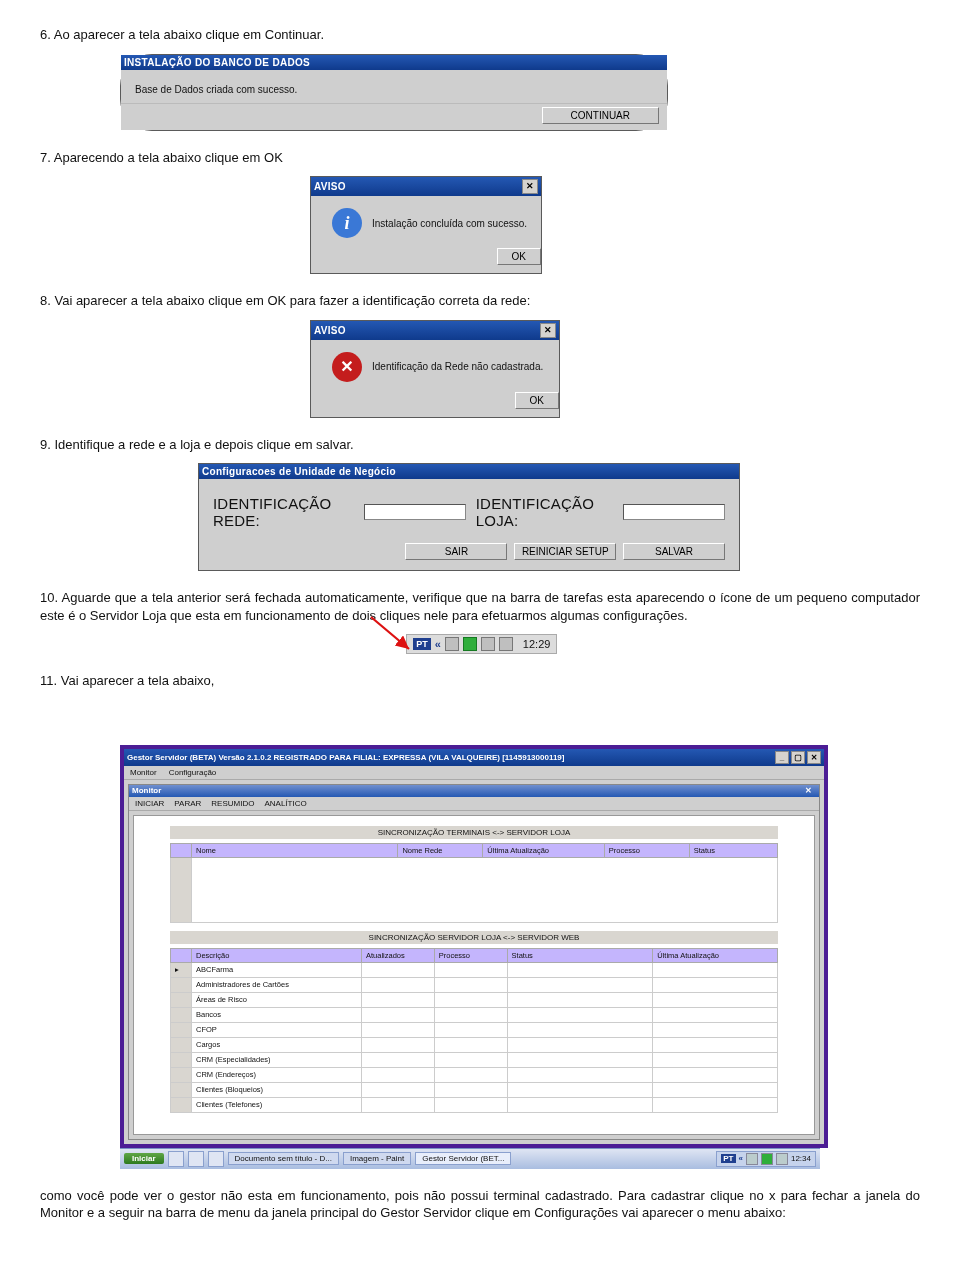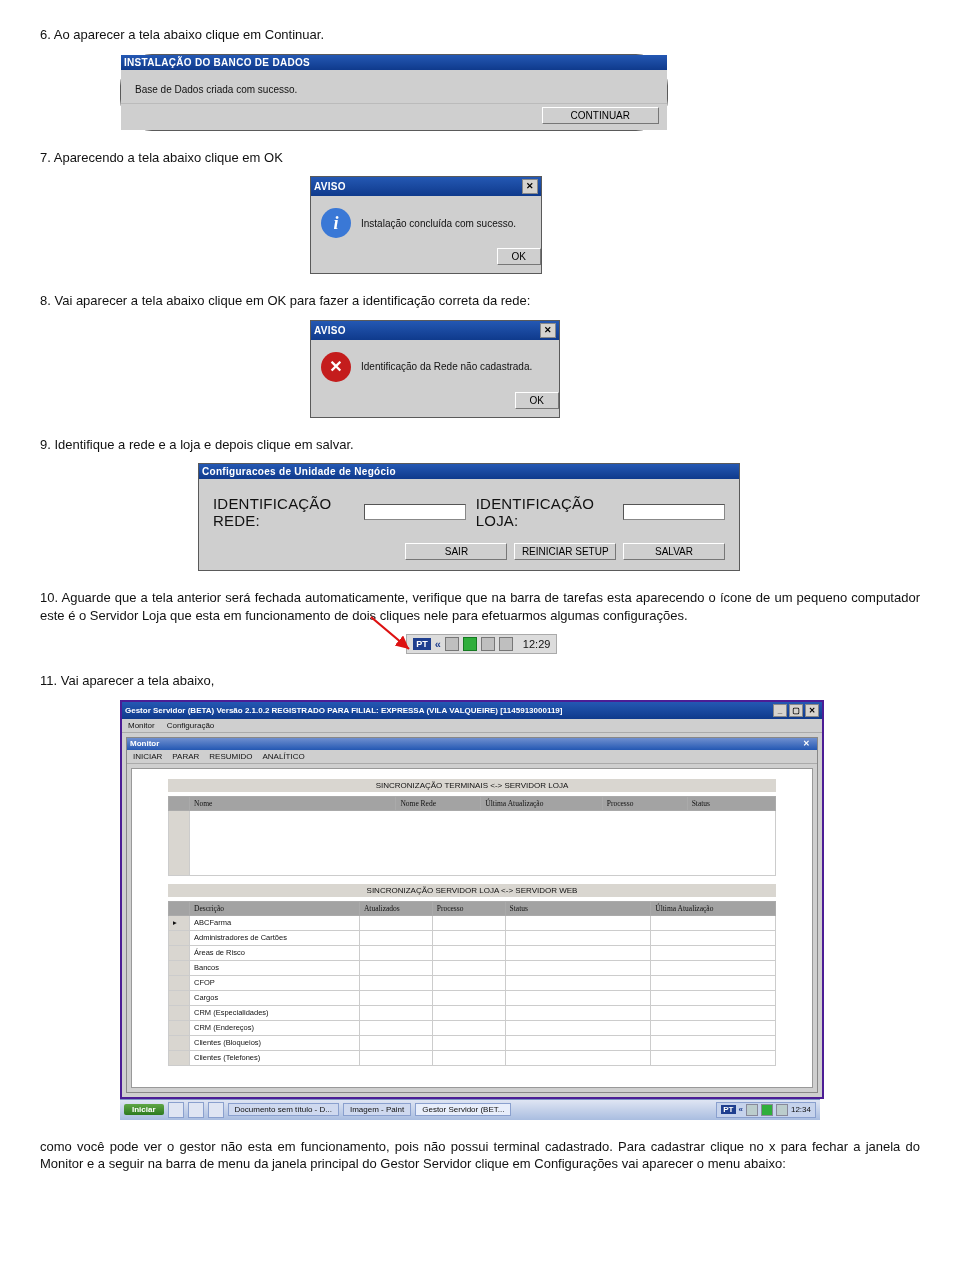--- a/index.html
+++ b/index.html
@@ -17,21 +17,21 @@
 .titlebar .tb-x{width:14px;height:13px;background:#d6d3ce;color:#000;display:flex;align-items:center;justify-content:center;border:1px solid #888;font-weight:bold;font-size:9px;line-height:1;}
 .btn3d{display:inline-block;background:#cfcfcf;border:1px solid #777;border-top-color:#fff;border-left-color:#fff;padding:2px 14px;font-size:10px;color:#000;}
 .field{display:inline-block;background:#fff;border:1px solid #888;border-top-color:#555;border-left-color:#555;height:14px;vertical-align:middle;}
 
 
 .fig1-body{background:#cfcfcf;padding:14px 14px 8px 14px;width:546px;box-sizing:border-box;}
 .fig1-foot{background:#cfcfcf;padding:3px 8px 6px 8px;text-align:right;width:546px;box-sizing:border-box;border-top:1px solid #bbb;}
 
 
 .aviso{width:230px;}
-.aviso .body{display:flex;align-items:center;gap:10px;padding:12px 10px 6px 10px;}
+.aviso .body{display:flex;align-items:center;gap:10px;padding:12px 10px 6px 21px;}
 .aviso .body .msg{font-size:10px;}
 .aviso .foot{text-align:right;padding:4px 0 8px 0;}
 .circle-icon{width:30px;height:30px;border-radius:50%;display:flex;align-items:center;justify-content:center;color:#fff;font-weight:bold;font-size:18px;}
 .circle-icon.info{background:#3a78d6;}
 .circle-icon.info::after{content:"i";font-family:Georgia,serif;font-style:italic;}
 .circle-icon.error{background:#c41d1d;}
 .circle-icon.error::after{content:"✕";font-size:16px;}
 
 
 .cfgwin{width:540px;}
@@ -45,34 +45,34 @@
 .tray{display:inline-flex;align-items:center;gap:4px;background:#dcdcdc;border:1px solid #aaa;padding:2px 6px;}
 .tray .lang{background:#1f3f8f;color:#fff;font-size:9px;padding:1px 3px;font-weight:bold;}
 .tray .chev{color:#1f3f8f;font-size:11px;font-weight:bold;}
 .tray-icn{width:12px;height:12px;border:1px solid #777;background:#bfbfbf;}
 .tray-icn.green{background:#2fae3b;border-color:#167a22;}
 .tray .clock{font-size:11px;margin-left:6px;}
 .arrow{position:relative;display:inline-block;}
 .arrow svg{position:absolute;left:-38px;top:-34px;}
 
 
-.gs{width:700px;background:#cfcfcf;border:2px solid #4c1d95;}
+.gs{width:700px;background:#cfcfcf;border:4px solid #4c1d95;margin-top:45px;}
 .gs .tb{display:flex;align-items:center;background:linear-gradient(#2458b3,#0f3a8c);color:#fff;font-size:8px;font-weight:bold;padding:2px 3px;}
 .gs .tb .t{flex:1;white-space:nowrap;overflow:hidden;}
 .gs .tb .winbtns{display:flex;gap:2px;}
 .gs .tb .wb{width:12px;height:11px;background:#d6d3ce;border:1px solid #888;display:flex;align-items:center;justify-content:center;font-size:8px;color:#000;font-weight:bold;}
 .gs .menu{background:#cfcfcf;font-size:8px;padding:2px 6px;display:flex;gap:12px;border-bottom:1px solid #aaa;}
 .gs .inner{margin:4px;border:1px solid #888;background:#cfcfcf;}
 .gs .inner .tb2{display:flex;align-items:center;background:linear-gradient(#6f8fcf,#2458b3);color:#fff;font-size:8px;font-weight:bold;padding:1px 3px;}
 .gs .inner .tb2 .t{flex:1;}
 .gs .inner .toolbar{display:flex;gap:10px;font-size:8px;padding:2px 6px;background:#cfcfcf;border-bottom:1px solid #aaa;}
 .gs .inner .canvas{background:#fff;margin:4px;border:1px solid #999;padding:6px 6px 2px 6px;min-height:310px;}
 .sect-title{background:#d9d6d0;text-align:center;font-size:8px;padding:2px 0;margin:4px 30px 4px 30px;}
 .tbl{width:calc(100% - 60px);margin:0 30px 8px 30px;border-collapse:collapse;font-size:7.5px;}
-.tbl th{background:#a3a3a3;border:1px solid #aaa;padding:2px 4px;text-align:left;font-weight:normal;font-family:Liberation Serif, serif;}
+.tbl th{background:#c4b5fd;border:1px solid #aaa;padding:2px 4px;text-align:left;font-weight:normal;}
 .tbl td{border:1px solid #ccc;padding:2px 4px;height:10px;background:#fff;}
 .tbl td.row-ind{background:#d9d6d0;width:12px;}
 .taskbar{display:flex;align-items:center;background:linear-gradient(#dfe5f3,#a9bde0);border-top:1px solid #7a94c4;padding:2px 4px;font-size:8px;gap:4px;}
 .taskbar .start{background:linear-gradient(#5fa646,#2d7a1e);color:#fff;font-weight:bold;padding:1px 8px;border-radius:2px;}
 .taskbar .tbtn{background:#cfd9ef;border:1px solid #8aa0ce;padding:1px 6px;}
 .taskbar .tbtn.active{background:#e8eefb;}
 .taskbar .spacer{flex:1;}
 .taskbar .mini{width:10px;height:10px;background:#bcc;display:inline-block;border:1px solid #889;}
 .gs-wrap{display:inline-block;}
 .ql{width:14px;height:14px;border:1px solid #8aa0ce;background:#dfe5f3;}

